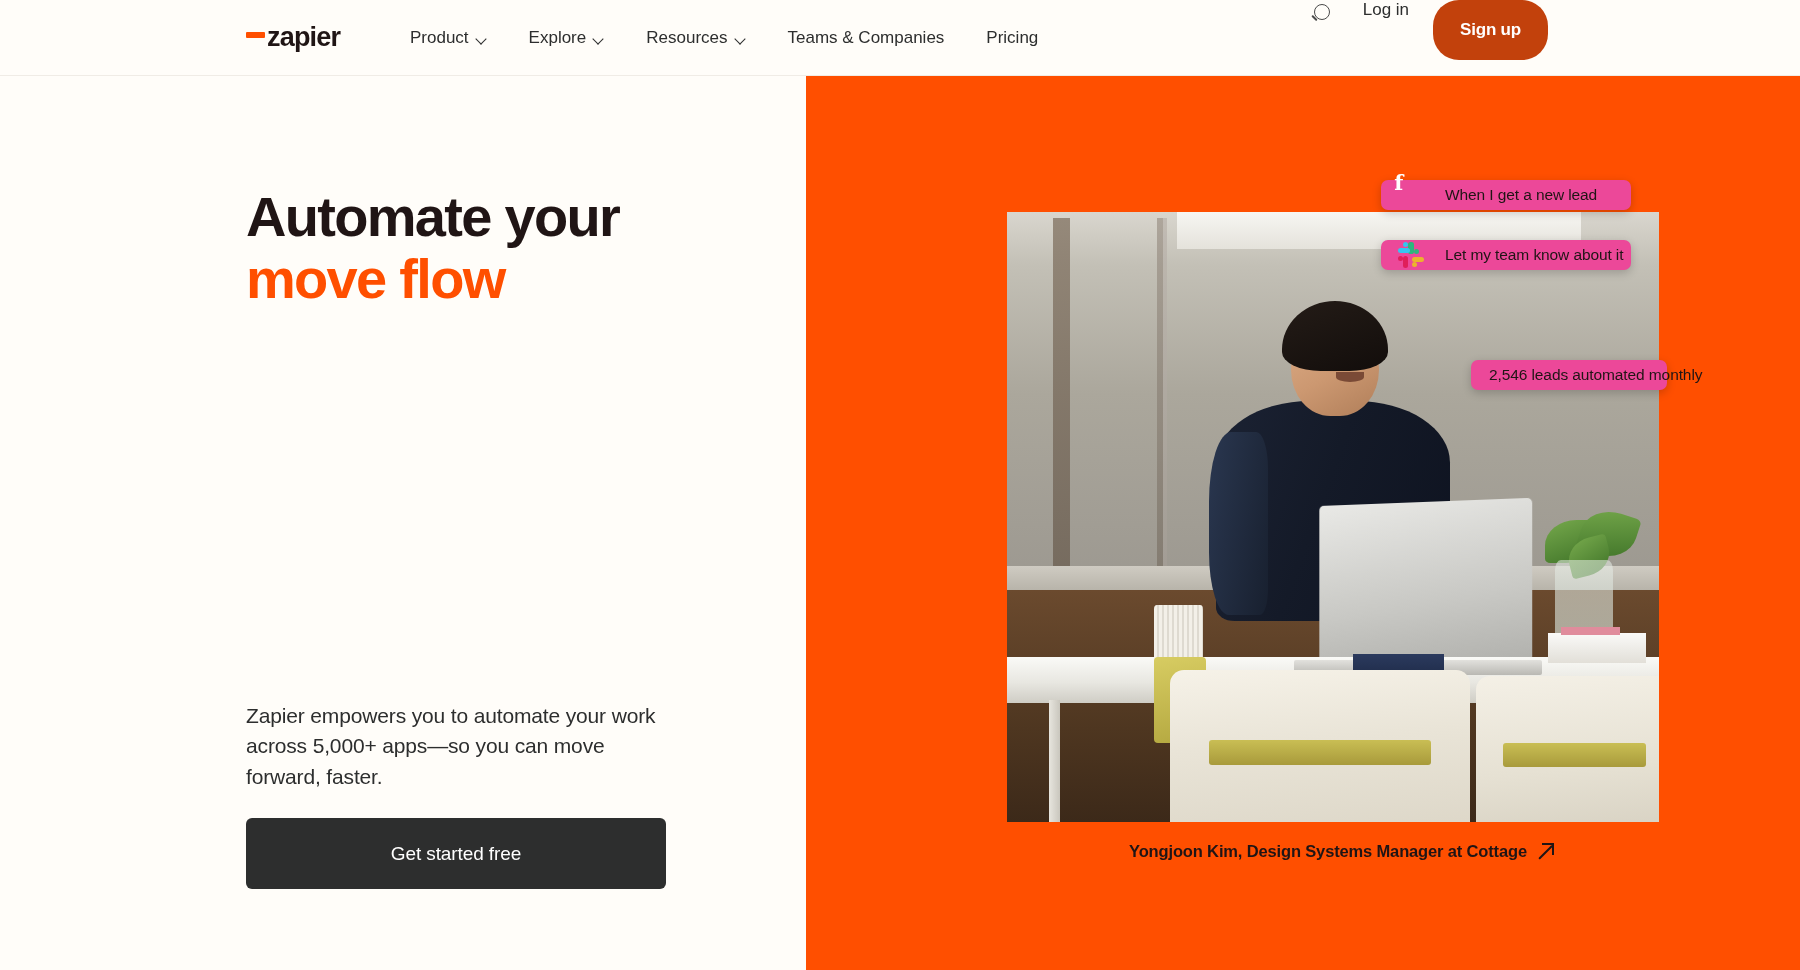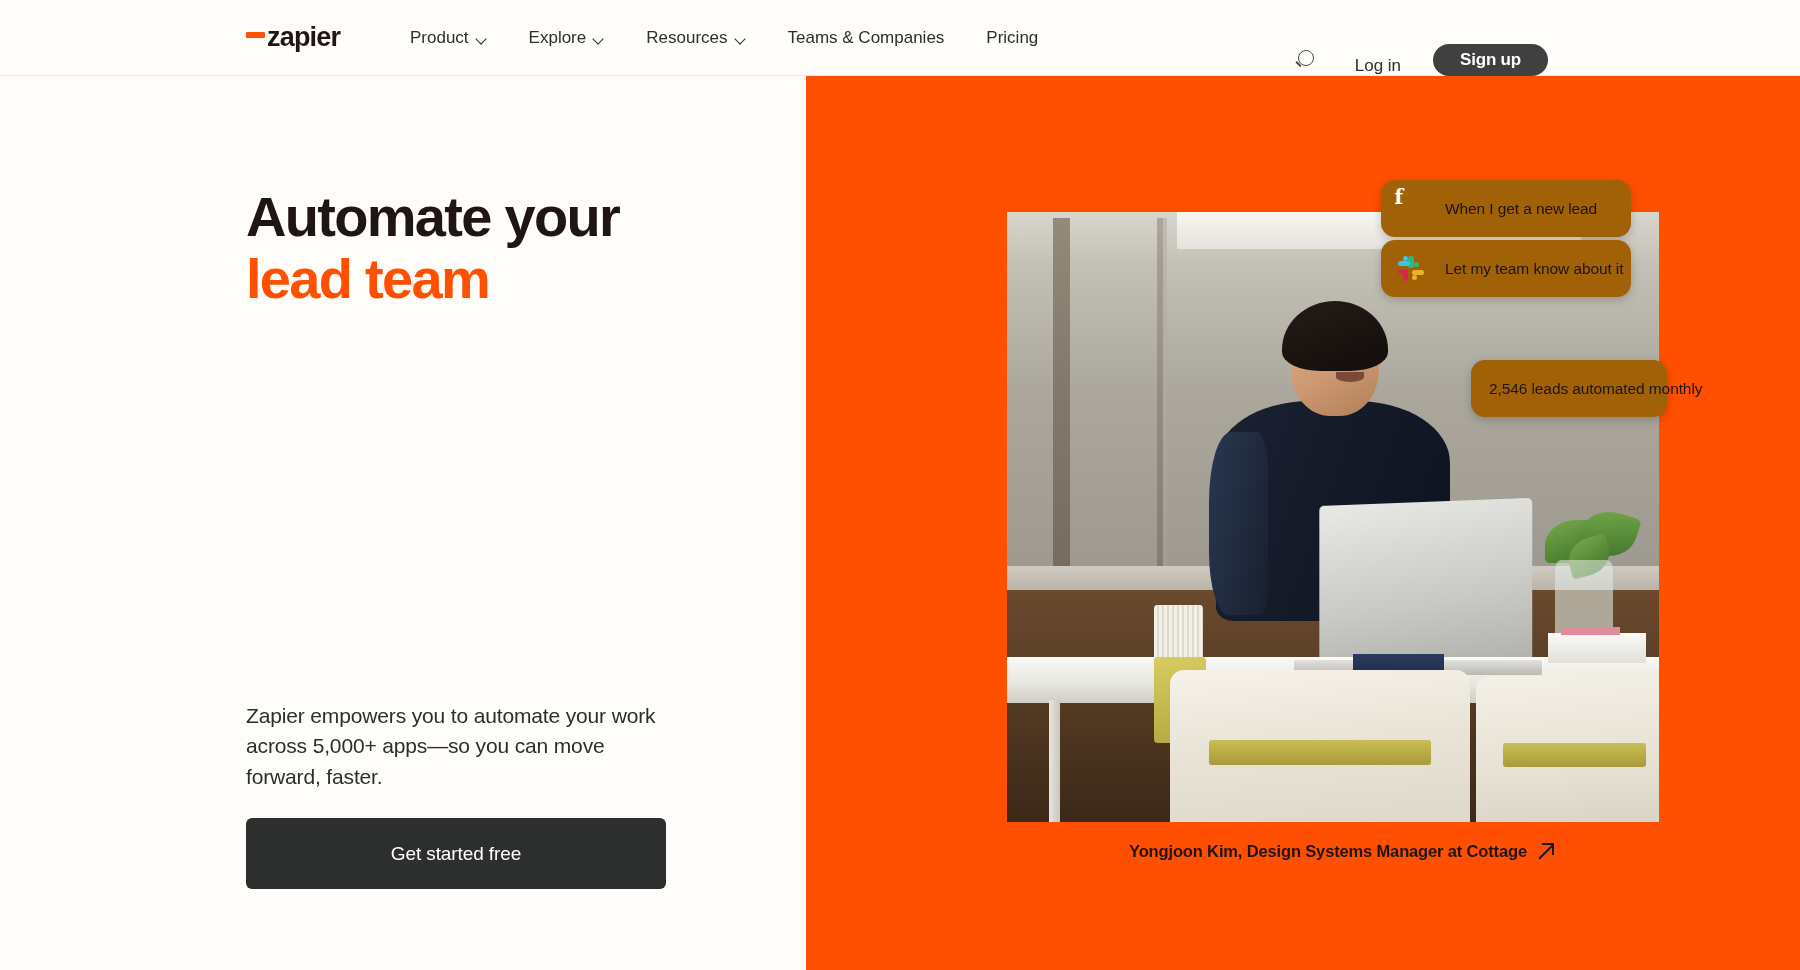--- a/index.html
+++ b/index.html
@@ -50,45 +50,45 @@
   }
   .chev::before {
     content: ""; position: absolute; left: 1px; top: 0;
     width: 7px; height: 7px;
     border-right: 1.8px solid #2D2E2E;
     border-bottom: 1.8px solid #2D2E2E;
     transform: rotate(45deg);
   }
   .nav-right {
     position: absolute; right: 252px; top: 0; height: 76px;
-    display: flex; align-items: flex-end; gap: 8px;
+    display: flex; align-items: flex-start; gap: 0;
   }
   .search-btn {
     width: 30px; height: 30px; position: relative;
     cursor: pointer; margin-right: 26px;
   }
   .search-btn .mag-circle {
     position: absolute; left: 7px; top: 4px;
     width: 16px; height: 16px;
     border: 1.9px solid #4A4A4A; border-radius: 50%;
   }
   .search-btn .mag-handle {
     position: absolute; left: 4px; top: 17px;
     width: 7px; height: 1.9px; background: #4A4A4A;
     transform: rotate(45deg); border-radius: 1px;
   }
   .login-link {
     font-size: 17px; color: #2D2E2E; cursor: pointer;
     margin-right: 24px; white-space: nowrap;
   }
   .signup-btn {
-    background: #404040; color: #FFFFFF;
+    background: #c2410c; color: #FFFFFF;
     font-size: 17px; font-weight: 700;
     border: none; border-radius: 26px;
-    padding: 0 27px; height: 32px;
+    padding: 0 27px; height: 60px;
     cursor: pointer; white-space: nowrap;
     font-family: "Liberation Sans", sans-serif;
     letter-spacing: -0.2px;
   }
 
   
   .left-col {
     position: absolute; left: 0; top: 76px;
     width: 806px; height: 894px;
     background: #FFFDF9;
@@ -326,25 +326,25 @@
   .shoe-b {
     position: absolute; left: 44%; top: 94%;
     width: 6.5%; height: 5%;
     background: linear-gradient(160deg,#FBFAF6,#D9D5CB);
     border-radius: 40% 44% 20% 20%; z-index: 9;
   }
 
   
   .card {
     position: absolute;
-    background: #a16207;
-    border-radius: 14px;
+    background: #ec4899;
+    border-radius: 7px;
     box-shadow: 0 3px 10px rgba(0,0,0,0.20);
     display: flex; align-items: center;
-    height: 57px;
+    height: 30px;
     z-index: 30;
     cursor: pointer;
   }
   .card-icon {
     width: 26px; height: 26px; margin-left: 17px;
     flex: 0 0 26px; position: relative;
   }
   .card-label {
     font-size: 15.5px; color: #201515;
     margin-left: 21px; white-space: nowrap;
@@ -463,21 +463,21 @@
         <span class="mag-handle"></span>
       </div>
       <a class="login-link">Log in</a>
       <button class="signup-btn">Sign up</button>
     </div>
   </header>
 
   <section class="left-col">
     <h1 class="headline">
       <span>Automate your</span>
-      <span class="accent">lead team</span>
+      <span class="accent">move flow</span>
     </h1>
     <p class="subtext">Zapier empowers you to automate your work across 5,000+ apps—so you can move forward, faster.</p>
     <button class="cta-btn">Get started free</button>
   </section>
 
   <section class="right-panel">
 
     <figure class="photo">
       <div class="photo-inner">
         <div class="wall"></div>

